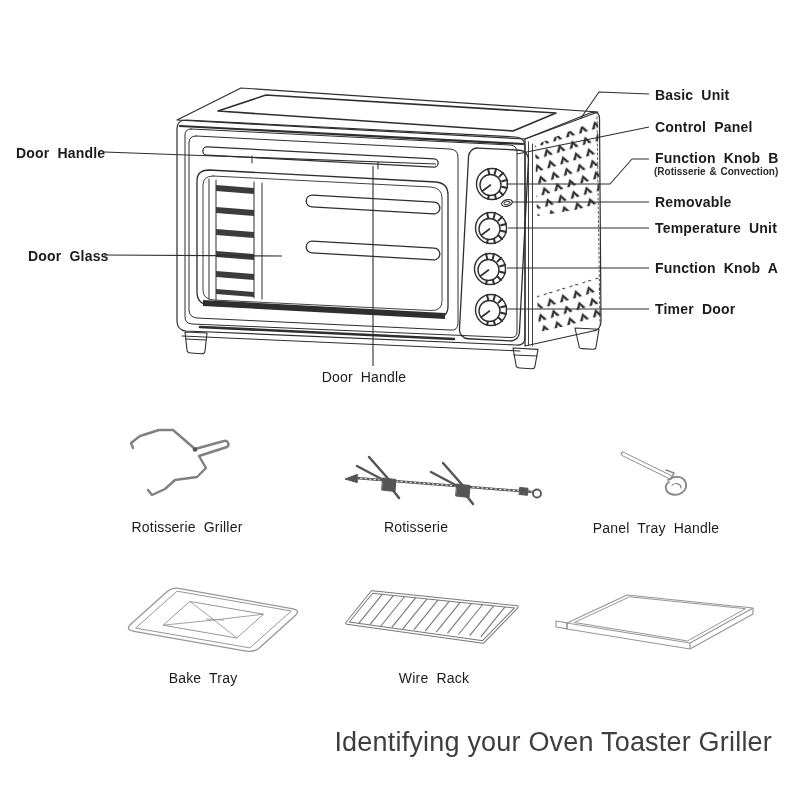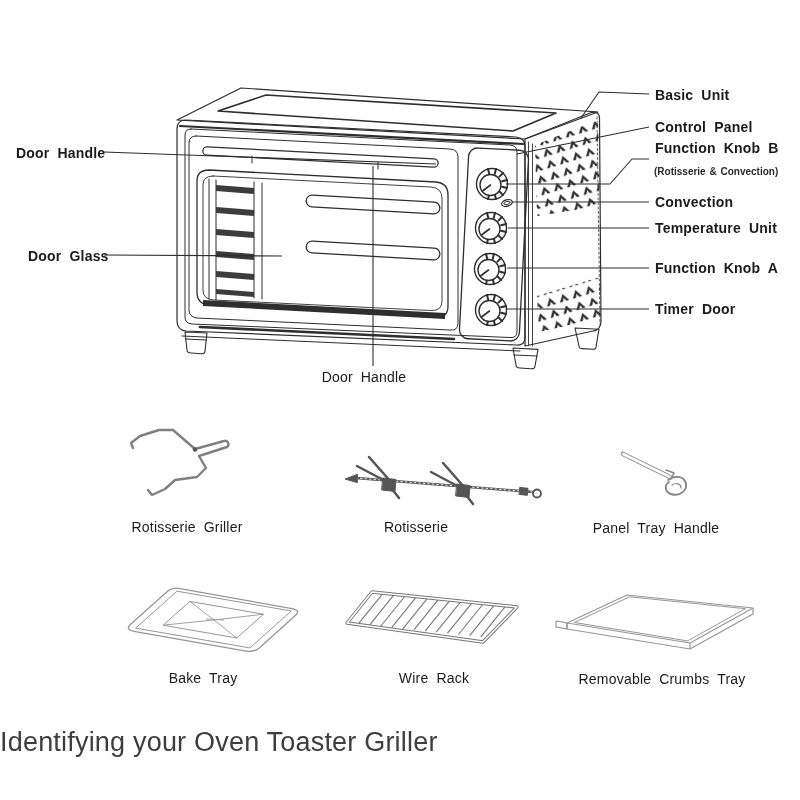--- a/index.html
+++ b/index.html
@@ -5,21 +5,21 @@
   html,body{margin:0;padding:0;background:#fff;}
   .page{position:relative;width:800px;height:800px;background:#ffffff;overflow:hidden;
         font-family:"Liberation Sans",sans-serif;}
   svg{position:absolute;left:0;top:0;}
   .lbl{position:absolute;font-size:14px;line-height:14px;color:#1b1b1b;white-space:nowrap;
        letter-spacing:.2px;word-spacing:.28em;font-weight:bold;}
   .lbl.rt{text-align:right;}
   .lbl.sub{font-size:10px;line-height:11px;color:#2a2a2a;letter-spacing:0;word-spacing:.1em;}
   .caption{position:absolute;transform:translateX(-50%);font-size:14px;color:#1b1b1b;
        white-space:nowrap;letter-spacing:.2px;word-spacing:.28em;text-align:center;}
-  .title{position:absolute;top:727px;left:0;width:772px;text-align:left;font-size:27px;
+  .title{position:absolute;top:727px;left:0;width:772px;text-align:right;font-size:27px;
        color:#3e3e3e;letter-spacing:.2px;}
 </style>
 </head>
 <body>
 
 <div class="page">
 
 <svg width="800" height="800" viewBox="0 0 800 800">
   <defs>
     <pattern id="ventPat" width="13.5" height="12" patternUnits="userSpaceOnUse" patternTransform="rotate(-17)">
@@ -199,30 +199,29 @@
     <path d="M567,623 L567,629 L690,649 L690,643 M690,649 L753,614 L753,608"></path>
     <path d="M556,621 L567,622.8 L567,628.8 L556,627 Z"></path>
   </g>
 </svg>
 
   <div class="lbl rt" style="left:16px;top:146px;width:85px">Door Handle</div>
   <div class="lbl rt" style="left:28px;top:249px;width:73px">Door Glass</div>
 
   <div class="lbl" style="left:655px;top:88px">Basic Unit</div>
   <div class="lbl" style="left:655px;top:120px">Control Panel</div>
-  <div class="lbl" style="left:655px;top:141px">Function Knob B</div>
+  <div class="lbl" style="left:655px;top:151px">Function Knob B</div>
   <div class="lbl sub" style="left:654px;top:166px">(Rotisserie &amp; Convection)</div>
-  <div class="lbl" style="left:655px;top:195px">Convection</div>
+  <div class="lbl" style="left:655px;top:195px">Removable</div>
   <div class="lbl" style="left:655px;top:221px">Temperature Unit</div>
   <div class="lbl" style="left:655px;top:261px">Function Knob A</div>
   <div class="lbl" style="left:655px;top:302px">Timer Door</div>
 
   <div class="caption" style="left:364px;top:369px">Door Handle</div>
 
   <div class="caption" style="left:187px;top:519px">Rotisserie Griller</div>
   <div class="caption" style="left:416px;top:519px">Rotisserie</div>
   <div class="caption" style="left:656px;top:520px">Panel Tray Handle</div>
   <div class="caption" style="left:203px;top:670px">Bake Tray</div>
   <div class="caption" style="left:434px;top:670px">Wire Rack</div>
-  <div class="caption" style="left:662px;top:671px">Removable Crumbs Tray</div>
 
   <div class="title">Identifying your Oven Toaster Griller</div>
 </div>
 
 </body></html>

